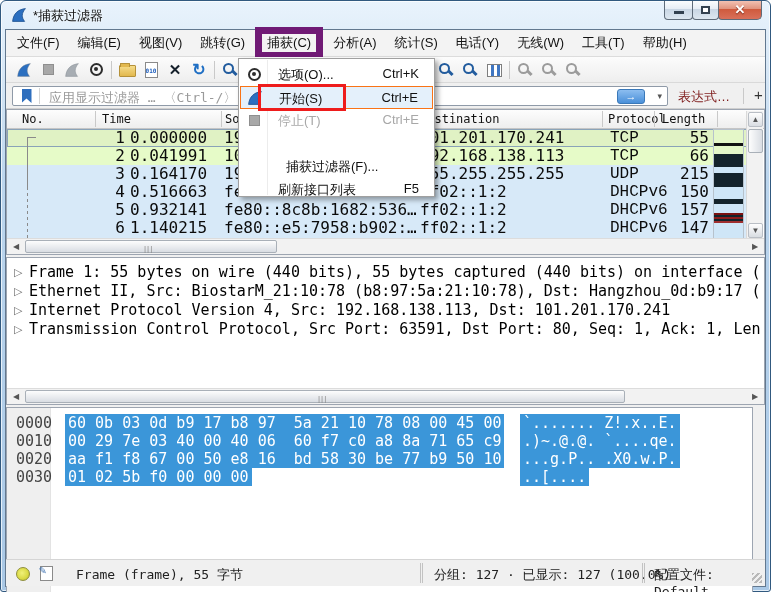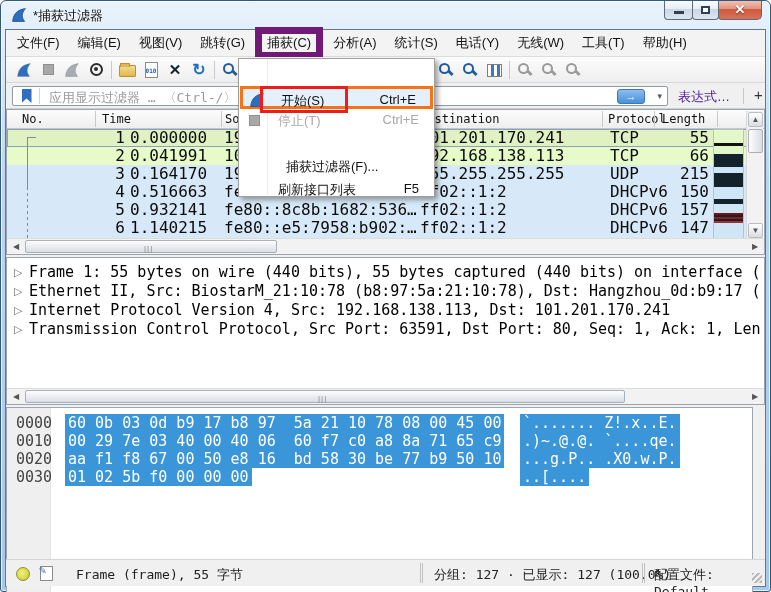--- a/index.html
+++ b/index.html
@@ -49,33 +49,33 @@
   .rescol { width:15px; height:13px; border:1px solid #7e7e7e; background:linear-gradient(90deg,#fff 0 3px,#3f76c2 3px 6px,#fff 6px 9px,#3f76c2 9px 12px,#fff 12px); }
 
   
   .filterbar { position:absolute; left:5px; right:5px; top:82px; height:26px; background:#f0f0f0; border-bottom:1px solid #cfcfcf; }
   .fbox { position:absolute; left:6px; top:3px; width:656px; height:20px; background:#fff; border:1px solid #8f9aa8; border-radius:2px; }
   .bmkbtn { position:absolute; left:1px; top:1px; width:26px; height:16px; border-right:1px solid #d5d5d5; display:flex; align-items:center; justify-content:center; }
   .bookmark { width:10px; height:14px; background:#2f6fbe; clip-path:polygon(0 0,100% 0,100% 100%,50% 68%,0 100%); }
   .fplaceholder { position:absolute; left:36px; top:2px; font-size:13px; color:#9a9a9a; font-family:"DejaVu Sans Mono", monospace; }
   .applybtn { position:absolute; right:22px; top:2px; width:28px; height:15px; border:1px solid #3a78b8; border-radius:3px; background:linear-gradient(#8cbdf0,#4a90d9); color:#fff; font-size:11px; font-weight:bold; text-align:center; line-height:13px; }
   .applycaret { position:absolute; right:5px; top:4px; font-size:9px; color:#555; }
-  .exprbtn { position:absolute; left:672px; top:5px; font-size:13px; color:#4c1d95; }
+  .exprbtn { position:absolute; left:672px; top:5px; font-size:13px; color:#7f1d1d; }
   .addbtn { position:absolute; left:748px; top:3px; font-size:15px; color:#333; }
   .fsep { position:absolute; left:737px; top:5px; width:1px; height:16px; background:#c9c9c9; }
 
   
   .plist { position:absolute; left:5px; right:5px; top:108px; height:146px; background:#fff; border:1px solid #9da5b1; overflow:hidden; }
   .phead { position:absolute; left:0; right:0; top:0; height:19px; background:linear-gradient(#fdfdfd,#eeeeee); border-bottom:1px solid #c5c5c5; font-family:"DejaVu Sans Mono", monospace; font-size:12px; color:#111; }
   .phead span { position:absolute; top:2px; }
   .phead .csep { position:absolute; top:1px; width:1px; height:16px; background:#c9c9c9; }
   .prow { position:absolute; left:0; width:740px; height:18px; font-family:"DejaVu Sans Mono", monospace; font-size:16px; color:#0b0b0b; line-height:18px; }
   .prow span { position:absolute; top:0; white-space:pre; }
   .c-no { left:40px; width:78px; text-align:right; }
-  .c-time { left:123px; } .c-src { left:217px; } .c-dst { left:413px; } .c-proto { left:603px; }
+  .c-time { left:123px; } .c-src { left:217px; } .c-dst { left:413px; } .c-proto { left:603px;font-family:Liberation Mono, monospace; }
   .c-len { left:620px; width:82px; text-align:right; }
   .bg-tcp { background:#e6fbc8; } .bg-udp { background:#d7e9f8; }
   .prow.sel { box-shadow:inset 0 0 0 1px #8aa3b8; background:#e0f2c4; }
   .bracket-v { position:absolute; left:20px; top:27px; width:1px; height:50px; background:#8a8a8a; }
   .bracket-vd { position:absolute; left:20px; top:77px; width:1px; height:62px; background:repeating-linear-gradient(#8a8a8a 0 3px, transparent 3px 6px); }
   .bracket-h { position:absolute; left:20px; top:27px; width:9px; height:1px; background:#8a8a8a; }
   .minimap { position:absolute; left:706px; top:19px; width:31px; height:116px; border:1px solid #b7c2cc; }
   .vscroll { position:absolute; left:739px; top:1px; width:17px; height:134px; background:#f2f2f2; border-left:1px solid #d9d9d9; }
   .varrow { position:absolute; left:1px; width:15px; height:15px; background:linear-gradient(#fefefe,#d9dde2); border:1px solid #b9bec5; border-radius:2px; color:#555; font-size:8px; text-align:center; line-height:14px; }
   .vthumb { position:absolute; left:1px; top:18px; width:15px; height:24px; background:linear-gradient(90deg,#fdfdfd,#d9dde3); border:1px solid #a9b0b8; border-radius:2px; }
@@ -107,21 +107,21 @@
   .sb-sep { position:absolute; top:3px; width:1px; height:20px; background:#c2c2c2; box-shadow:2px 0 0 #c2c2c2; }
   .sb-pkts { position:absolute; left:428px; top:6px; }
   .sb-profile { position:absolute; left:648px; top:6px; }
   .grip { position:absolute; right:3px; bottom:3px; width:10px; height:10px;
           background:repeating-linear-gradient(135deg,#b9b9b9 0 2px, transparent 2px 4px); }
 
   
   .dropdown { position:absolute; left:237px; top:57px; width:197px; height:139px; background:#ffffff; border:1px solid #a0a0a0; box-shadow:3px 3px 5px rgba(0,0,0,.35); z-index:50; }
   .dd-gutterline { position:absolute; left:28px; top:1px; bottom:1px; width:1px; background:#ececec; }
   .dmi { position:absolute; left:1px; right:1px; height:23px; }
-  .dmi.hov { background:#e4f0fb; border:3px solid #f97316; }
+  .dmi.hov { background:#e4f0fb; border:1px solid #f97316; }
   .dmi .dic { position:absolute; left:5px; top:3px; width:18px; height:16px; display:flex; align-items:center; justify-content:center; }
   .dmi .dlabel { position:absolute; left:38px; top:3px; font-size:13px; color:#111; white-space:nowrap; }
   .dmi .dshort { position:absolute; right:14px; top:3px; font-size:13px; color:#111; }
   .dmi.disabled .dlabel, .dmi.disabled .dshort { color:#a8a8a8; }
   .redbox2 { position:absolute; left:17px; top:-3px; width:88px; height:27px; border:3px solid #ee1c1c; z-index:60; }
   .annot { pointer-events:none; }
 </style>
 </head>
 <body>
 
@@ -369,20 +369,27 @@
       <span class="sb-left">Frame (frame), 55 字节</span>
       <div class="sb-sep" style="left:414px"></div>
       <span class="sb-pkts">分组: 127 · 已显示: 127 (100.0%)</span>
       <div class="sb-sep" style="left:636px"></div>
       <span class="sb-profile">配置文件: Default</span>
       <div class="grip"></div>
     </div>
 
     <div class="dropdown" id="dropdown">
       <div class="dd-gutterline"></div>
+    <div class="dmi" style="top: 4px;">
+          <div class="dic">
+            <div class="gear"></div>
+          </div>
+          <span class="dlabel">选项(O)...</span>
+          <span class="dshort">Ctrl+K</span>
+        </div>
         <div class="dmi hov" style="top: 27px;">
           <div class="dic">
             <svg class="fin" width="16" height="14" viewBox="0 0 20 20">
               <path d="M2 18 C3 8 9 3 18 2 C13 8 13 13 17 18 Z" fill="#2b6fc0" stroke="#1c4f8e"></path>
             </svg>
           </div>
           <span class="dlabel">开始(S)</span>
           <span class="dshort">Ctrl+E</span>
           <div class="redbox2 annot"></div>
         </div>

